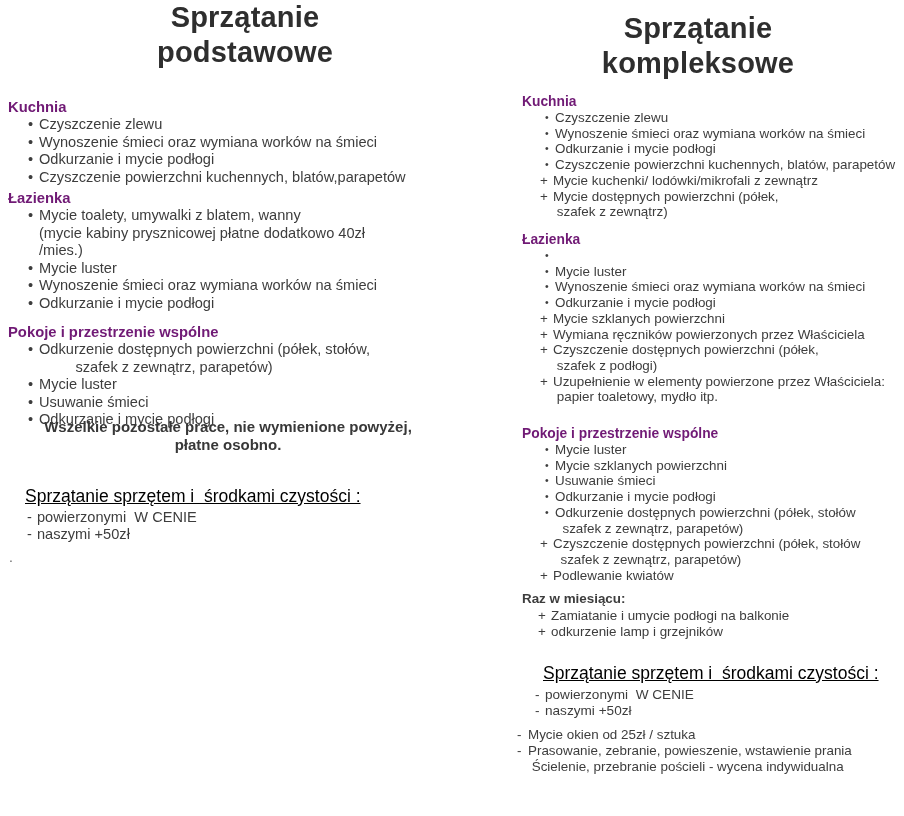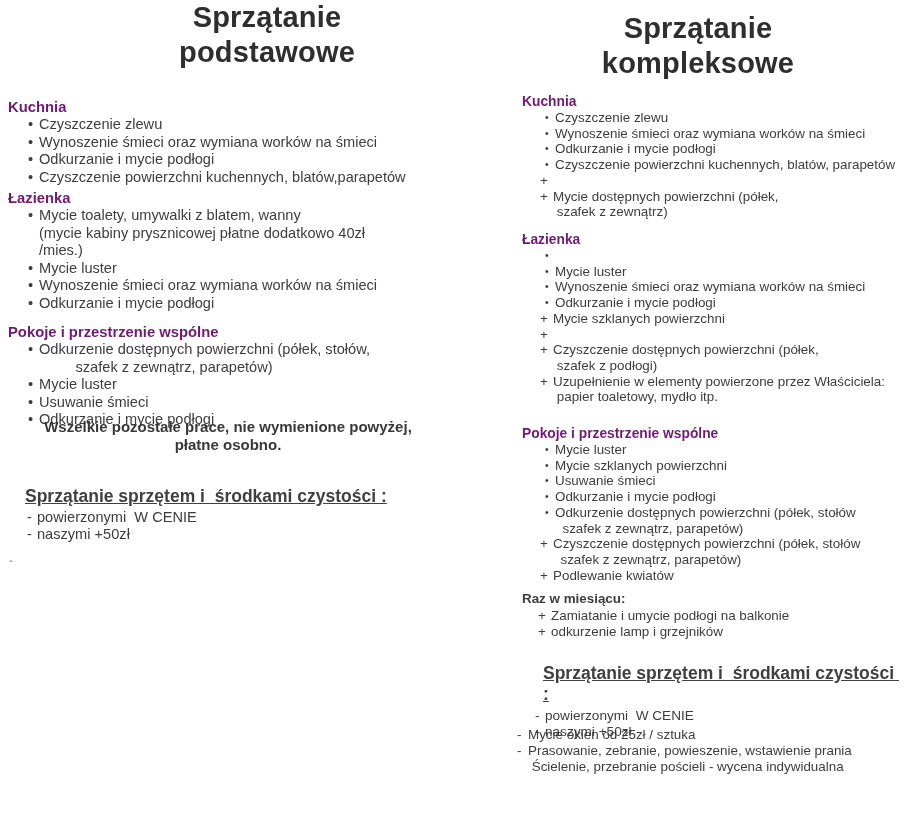--- a/index.html
+++ b/index.html
@@ -31,22 +31,22 @@
   .right-col-sec .row.dot .mk{width:10px;font-size:10.5px}
   .right-col-sec .row.plus{padding-left:18px}
   .right-col-sec .row.plus .mk{width:13px}
   
   .note{
     left:4px;width:448px;font-size:15px;line-height:17.5px;font-weight:bold;
     text-align:center;color:#383838;white-space:pre-wrap;
   }
   
   .equip-h{
-    font-size:17.5px;line-height:21px;font-weight:bold;text-decoration:underline;
-    color:#404040;white-space:pre-wrap;display:inline-block;
+    font-size:17.5px;line-height:21px;font-weight:normal;text-decoration:underline;
+    color:#000000;white-space:pre-wrap;display:inline-block;
   }
   .equipL{left:8px;width:444px;font-size:14.6px;line-height:17px}
   .equipL .equip-h{margin-left:17px;margin-bottom:2px}
   .equipL .row.dash{padding-left:19px}
   .equipL .row.dash .mk{width:10px}
   .equipR{left:522px;width:381px;font-size:13.6px;line-height:16px}
   .equipR .equip-h{margin-left:21px;margin-bottom:3px}
   .equipR .row.dash{padding-left:13px}
   .equipR .row.dash .mk{width:10px}
   
@@ -57,21 +57,21 @@
   
   .extra{left:512px;width:392px;font-size:13.4px;line-height:16px}
   .extra h3{font-size:13.8px;line-height:16px;margin-left:10px;margin-bottom:2px}
   .extra .row.dash{padding-left:5px}
   .extra .row.dash .mk{width:11px}
   .stray{font-size:14px;color:#6a6a6a}
 </style>
 </head>
 <body>
 
-<h1 class="abs title" style="left:152px;top:0;width:230px">Sprzątanie podstawowe</h1>
+<h1 class="abs title" style="left:130px;top:0;width:230px">Sprzątanie podstawowe</h1>
 
 <div class="abs sec left-col-sec" style="top:99px">
   <h3>Kuchnia</h3>
   <div class="list">
       <div class="row dot">
         <span class="mk">•</span>
         <span class="txt">Czyszczenie zlewu</span>
       </div>
       <div class="row dot">
         <span class="mk">•</span>
@@ -170,20 +170,21 @@
       <div class="row dot">
         <span class="mk">•</span>
         <span class="txt">Odkurzanie i mycie podłogi</span>
       </div>
       <div class="row dot">
         <span class="mk">•</span>
         <span class="txt">Czyszczenie powierzchni kuchennych, blatów, parapetów</span>
       </div>
       <div class="row plus">
         <span class="mk">+</span>
+        <span class="txt">Mycie kuchenki/ lodówki/mikrofali z zewnątrz</span>
       </div>
       <div class="row plus">
         <span class="mk">+</span>
         <span class="txt">Mycie dostępnych powierzchni (półek,
  szafek z zewnątrz)</span>
       </div>
     </div>
 </div>
 
 <div class="abs sec right-col-sec" style="top:232px">
@@ -203,20 +204,21 @@
       <div class="row dot">
         <span class="mk">•</span>
         <span class="txt">Odkurzanie i mycie podłogi</span>
       </div>
       <div class="row plus">
         <span class="mk">+</span>
         <span class="txt">Mycie szklanych powierzchni</span>
       </div>
       <div class="row plus">
         <span class="mk">+</span>
+        <span class="txt">Wymiana ręczników powierzonych przez Właściciela</span>
       </div>
       <div class="row plus">
         <span class="mk">+</span>
         <span class="txt">Czyszczenie dostępnych powierzchni (półek,
  szafek z podłogi)</span>
       </div>
       <div class="row plus">
         <span class="mk">+</span>
         <span class="txt">Uzupełnienie w elementy powierzone przez Właściciela:
  papier toaletowy, mydło itp.</span>

